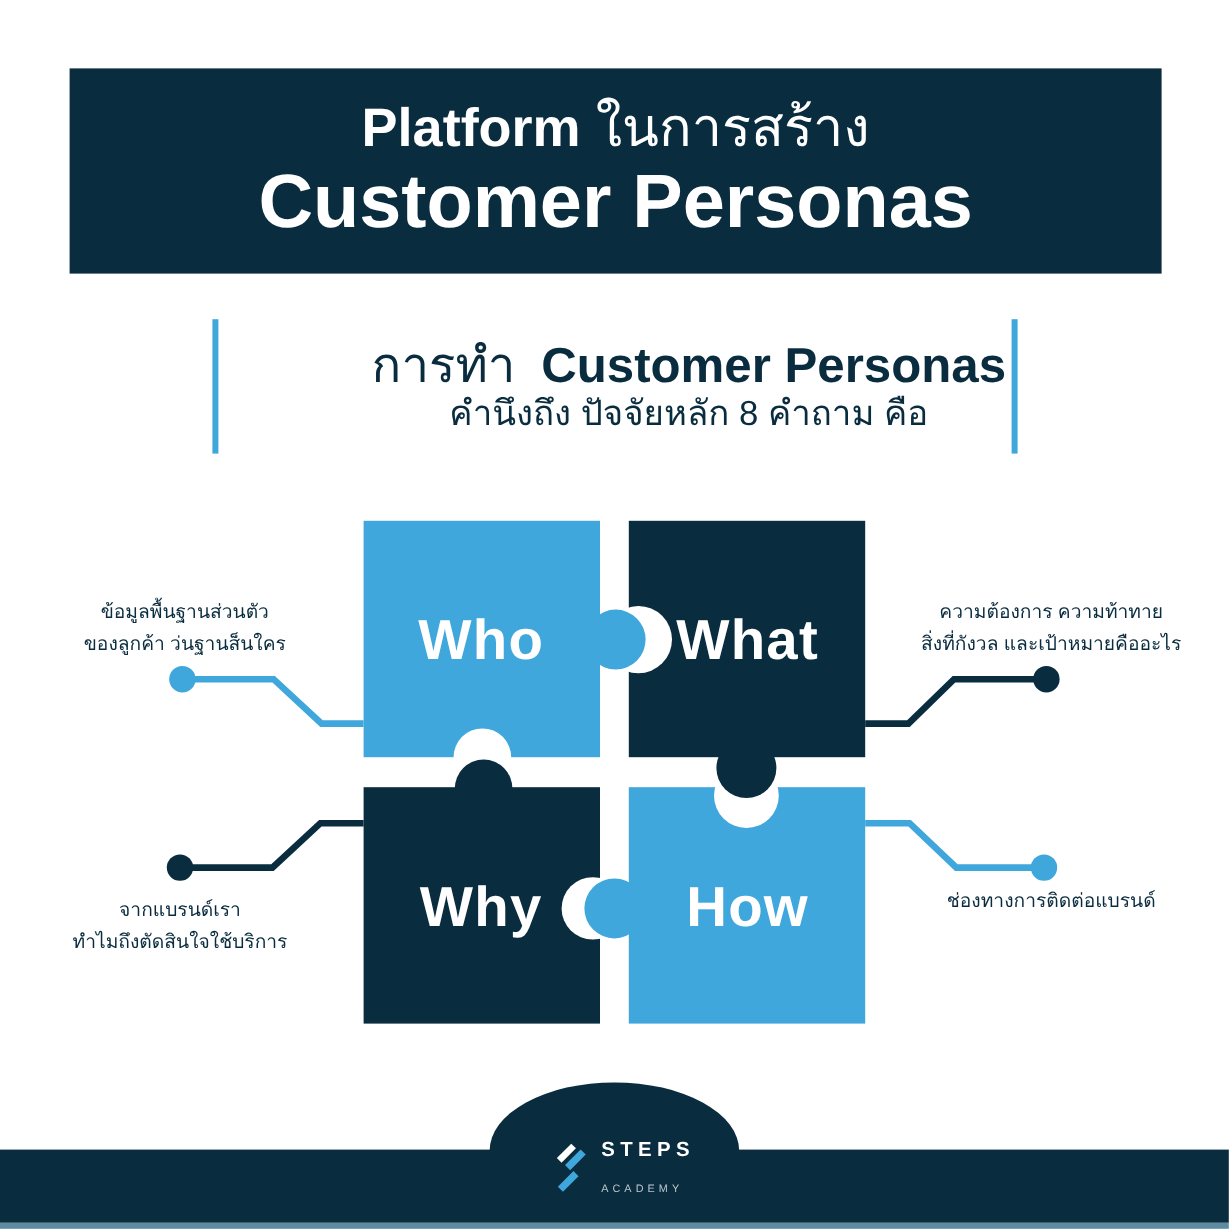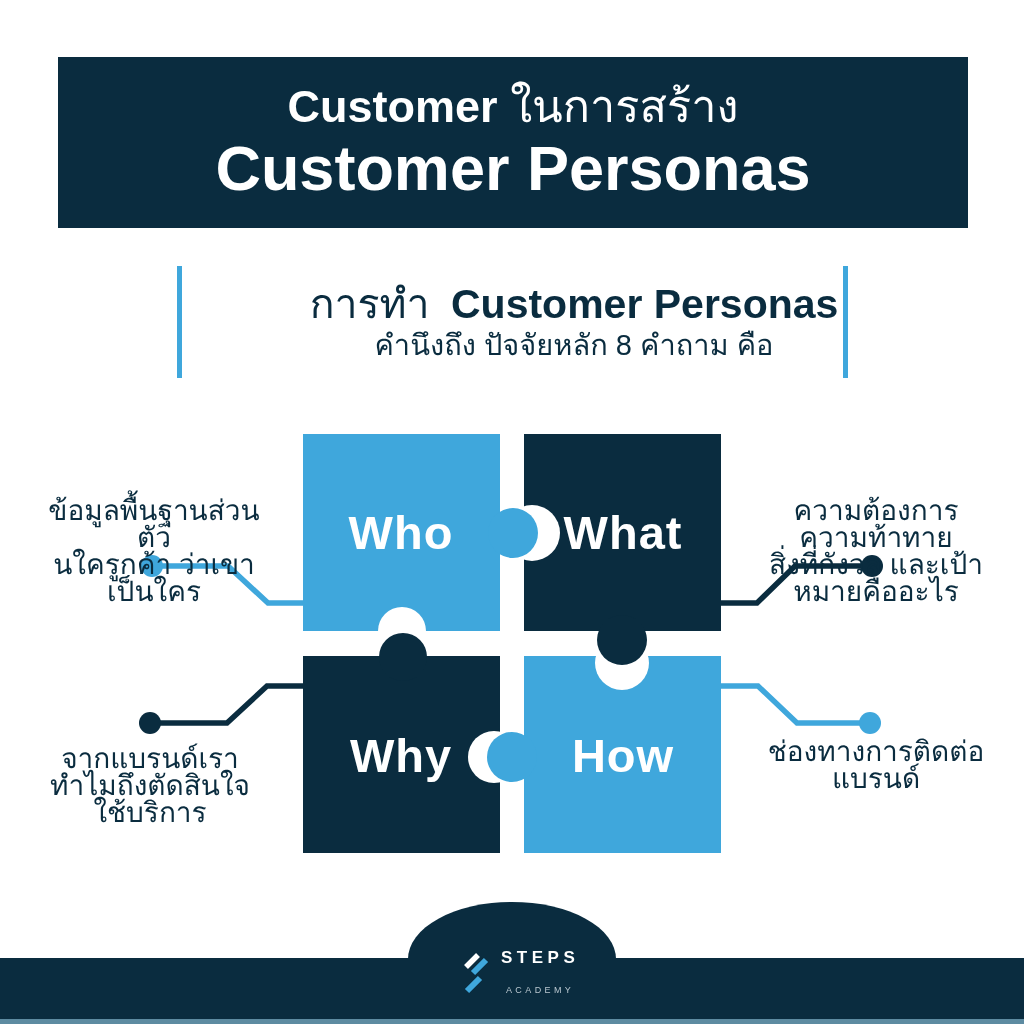--- a/index.html
+++ b/index.html
@@ -34,42 +34,42 @@
   svg.stage{left:0;top:0;width:1024px;height:1024px;}
   .f-navy{fill:var(--navy);} .f-blue{fill:var(--blue);} .f-white{fill:#fff;}
   .s-navy{stroke:var(--navy);} .s-blue{stroke:var(--blue);}
   .connector{fill:none;stroke-width:5.5px;}
   .piece-label{
     fill:#fff;font-family:"Liberation Sans","DejaVu Sans",sans-serif;
     font-weight:bold;font-size:47px;letter-spacing:1px;text-anchor:middle;
   }
 
   
-  .note{color:var(--navy);font-size:28px;line-height:27px;text-align:center;}
+  .note{color:var(--navy);font-size:16px;line-height:27px;text-align:center;}
   .note-who {left:40px; top:497px;width:228px;}
   .note-what{left:762px;top:497px;width:228px;}
   .note-why {left:36px; top:745px;width:228px;}
   .note-how {left:760px;top:738px;width:232px;}
 
   
   .footer-dome{left:408px;top:902px;width:208px;height:57px;background:var(--navy);
     border-radius:104px 104px 0 0 / 57px 57px 0 0;}
   .footer-band{left:0;top:958px;width:1024px;height:61px;background:var(--navy);}
   .footer-strip{left:0;top:1019px;width:1024px;height:5px;background:var(--strip);}
   .logo{left:461px;top:948px;display:flex;align-items:center;gap:10px;}
-  .logo-text{display:flex;flex-direction:column;align-items:center;}
+  .logo-text{display:flex;flex-direction:column;}
   .brand{color:#fff;font-size:17px;font-weight:bold;letter-spacing:4.5px;line-height:1;}
   .brand-sub{color:var(--academy);font-size:9px;letter-spacing:3.4px;line-height:1;margin-top:20px;}
 </style>
 </head>
 <body>
 
 <div class="abs header">
   <div class="header-line1">
-    <span class="en">Customer</span>
+    <span class="en">Platform</span>
     <span class="th">ในการสร้าง</span>
   </div>
   <div class="header-line2">Customer Personas</div>
 </div>
 
 <div class="abs intro-bar" style="left:177px;"></div>
 <div class="abs intro-bar" style="left:843px;"></div>
 <div class="abs intro-text">
   <div class="intro-line1">
     <span class="th">การทำ</span>
@@ -106,21 +106,21 @@
   <circle class="f-blue" cx="512" cy="757" r="25"></circle>
 
   <text class="piece-label" x="401" y="549">Who</text>
   <text class="piece-label" x="623" y="549">What</text>
   <text class="piece-label" x="401" y="772">Why</text>
   <text class="piece-label" x="623" y="772">How</text>
 </svg>
 
 <div class="abs note note-who">
   <div>ข้อมูลพื้นฐานส่วนตัว</div>
-  <div>นใครูกค้า ว่าเขาเป็นใคร</div>
+  <div>ของลูกค้า ว่นฐานส็นใคร</div>
 </div>
 <div class="abs note note-what">
   <div>ความต้องการ ความท้าทาย</div>
   <div>สิ่งที่กังวล และเป้าหมายคืออะไร</div>
 </div>
 <div class="abs note note-why">
   <div>จากแบรนด์เรา</div>
   <div>ทำไมถึงตัดสินใจใช้บริการ</div>
 </div>
 <div class="abs note note-how">

